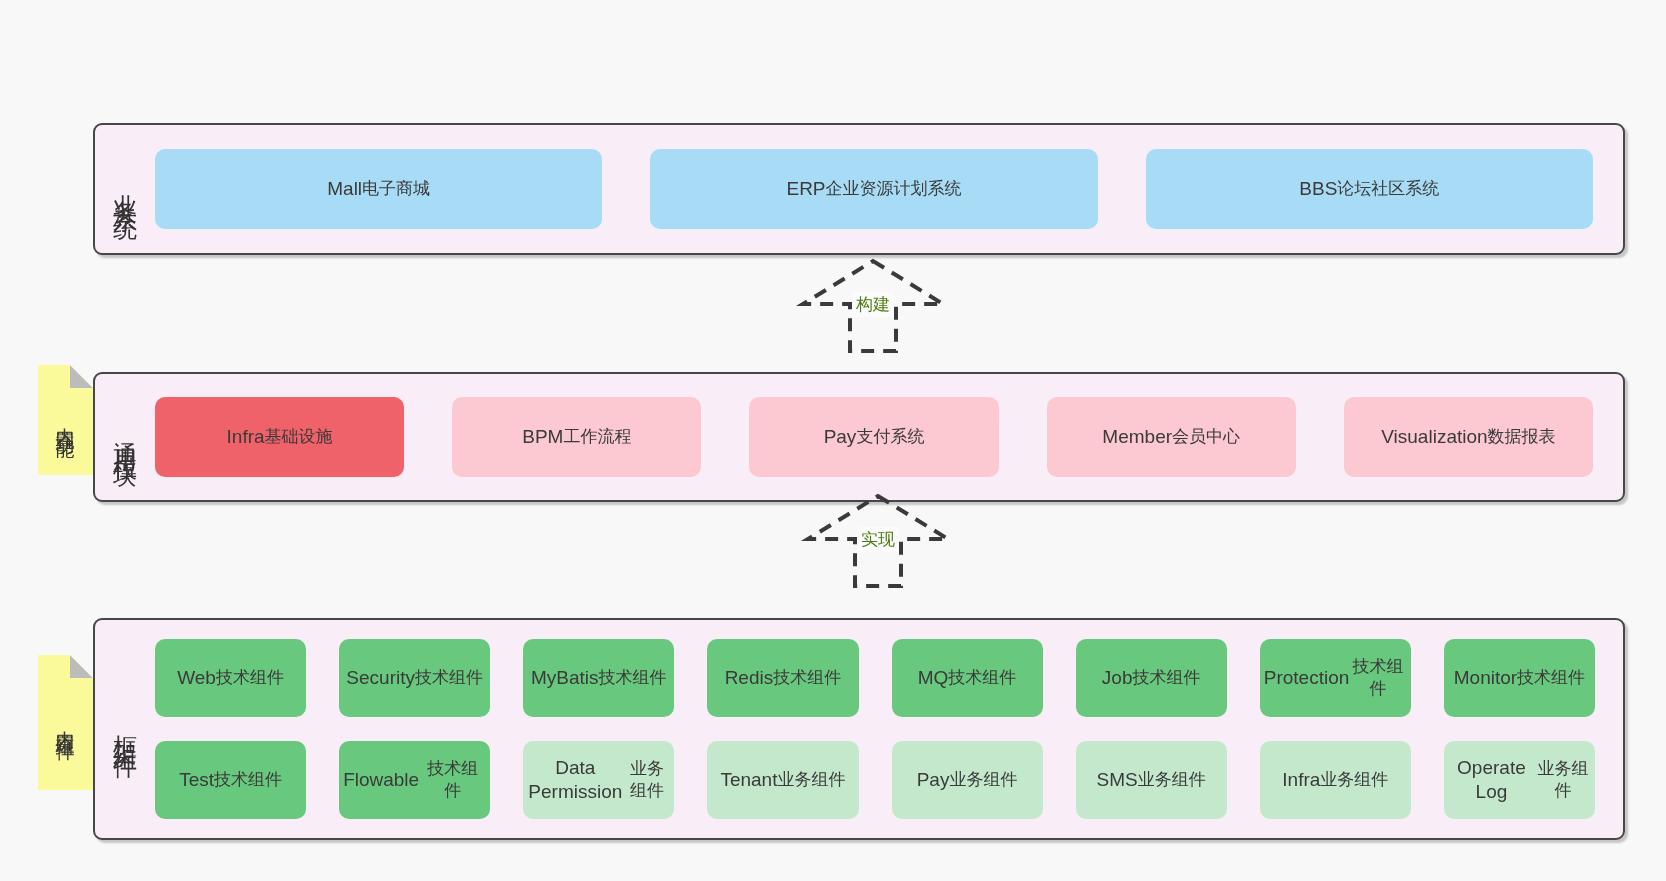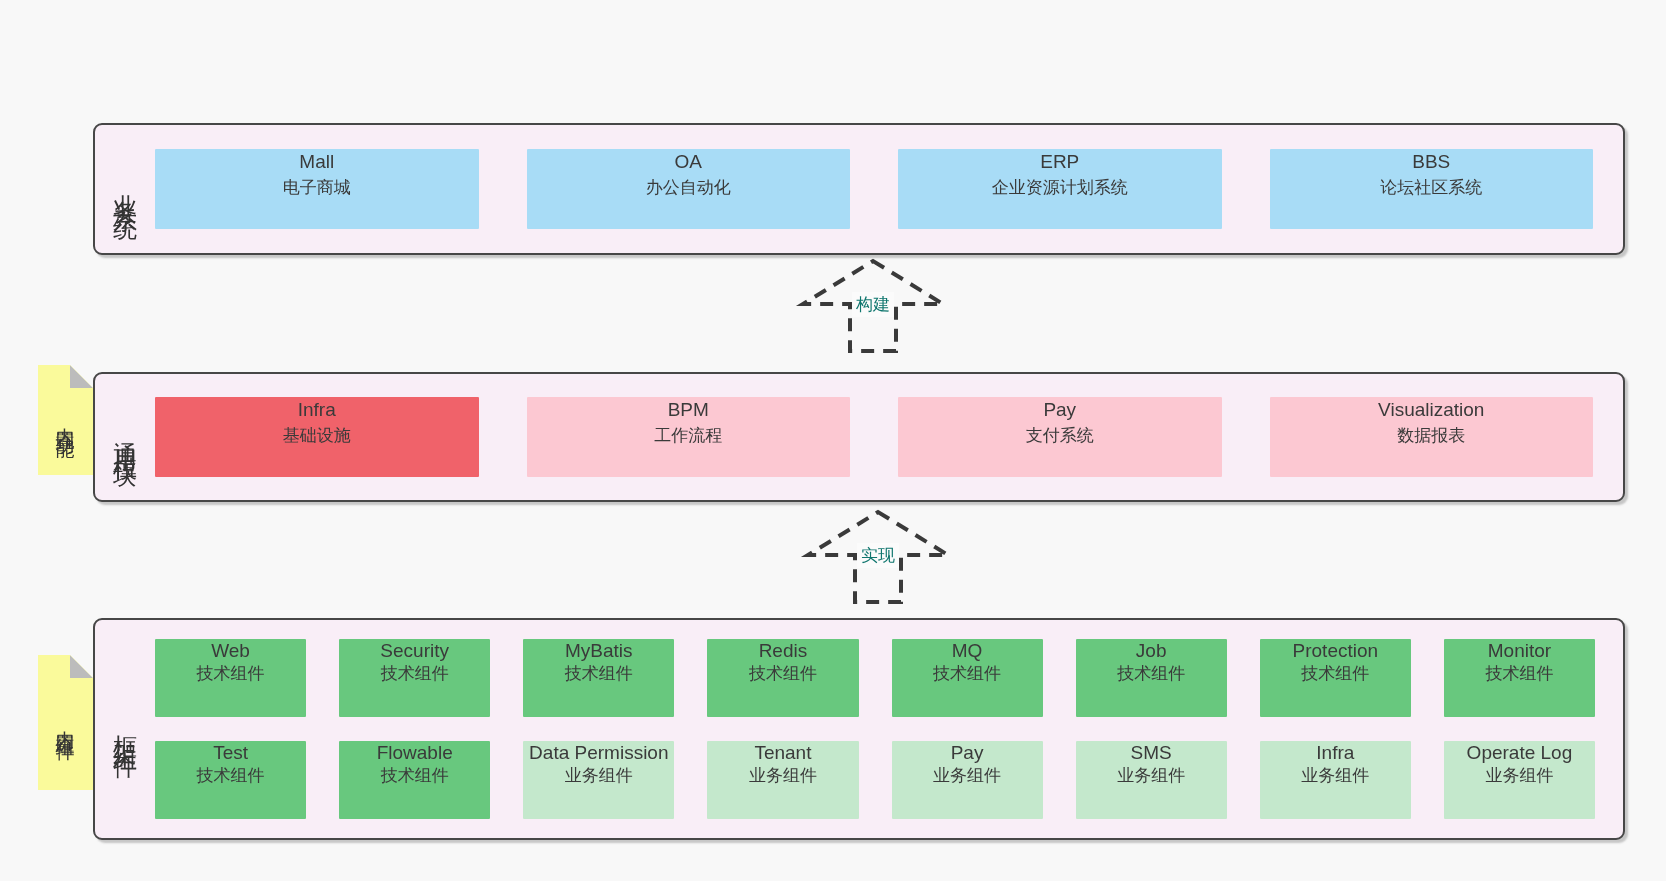--- a/index.html
+++ b/index.html
@@ -29,22 +29,22 @@
     align-self:center;margin:0 4px 0 18px;
     font-size:24px;letter-spacing:7px;color:#333;line-height:1;
   }
 
   .band-boxes{flex:1;display:flex;align-items:center;gap:48px;padding:0 30px 0 14px;}
   .rows{flex:1;display:flex;flex-direction:column;justify-content:center;gap:24px;padding:0 28px 0 14px;}
   .row8{display:flex;gap:33px;}
 
   
   .box{
-    flex:1;height:80px;border-radius:1px;
-    display:flex;flex-direction:column;align-items:center;
+    flex:1;height:80px;border-radius:10px;
+    display:flex;flex-direction:row;justify-content:center;align-items:center;
     text-align:center;line-height:1.42;
   }
   .row8 .box{height:78px;line-height:1.28;padding:0 4px;}
   .bname{font-size:19px;}
   .bsub{font-size:17px;}
   .blue{background:var(--blue,#a8dcf6);}
   .red{background:var(--red,#f0626a);}
   .pink{background:var(--pink,#fcc8d2);}
   .green{background:var(--green,#68c87e);}
   .lgreen{background:var(--light-green,#c4e8cc);}
@@ -61,26 +61,26 @@
   .note-fold{
     position:absolute;top:0;right:0;width:23px;height:23px;
     background:#bcbcbc;
     clip-path:polygon(0 0, 0 100%, 100% 100%);
   }
   .note-text{font-size:19px;letter-spacing:4px;color:#333;line-height:1;}
 
   
   .arrow{position:absolute;width:160px;height:100px;}
   .arrow-1{left:793px;top:256px;}
-  .arrow-2{left:798px;top:507px;text-decoration:underline;}
+  .arrow-2{left:798px;top:491px;text-decoration:underline;}
   .arrow svg{display:block;width:160px;height:100px;}
   .arrow path{fill:none;stroke:#3a3a3a;stroke-width:4;stroke-dasharray:13 9;stroke-linejoin:miter;}
   .arrow-label{
     position:absolute;left:50%;top:36px;transform:translateX(-50%);
-    background:#fbfbfb;padding:1px 4px;font-size:17px;color:#0f766e;white-space:nowrap;
+    background:#fbfbfb;padding:1px 4px;font-size:17px;color:#4d7c0f;white-space:nowrap;
   }
 </style>
 </head>
 <body>
 
 <div class="stage">
 
   <div class="note note-mid">
     <div class="note-fold"></div>
     <div class="note-text vtext">内置功能</div>
@@ -91,24 +91,20 @@
   </div>
 
   <section class="band band-top">
     <div class="band-label vtext">业务系统</div>
     <div class="band-boxes">
       <div class="box blue">
         <div class="bname">Mall</div>
         <div class="bsub">电子商城</div>
       </div>
       <div class="box blue">
-        <div class="bname">OA</div>
-        <div class="bsub">办公自动化</div>
-      </div>
-      <div class="box blue">
         <div class="bname">ERP</div>
         <div class="bsub">企业资源计划系统</div>
       </div>
       <div class="box blue">
         <div class="bname">BBS</div>
         <div class="bsub">论坛社区系统</div>
       </div>
     </div>
   </section>
 
@@ -128,20 +124,24 @@
       </div>
       <div class="box pink">
         <div class="bname">BPM</div>
         <div class="bsub">工作流程</div>
       </div>
       <div class="box pink">
         <div class="bname">Pay</div>
         <div class="bsub">支付系统</div>
       </div>
       <div class="box pink">
+        <div class="bname">Member</div>
+        <div class="bsub">会员中心</div>
+      </div>
+      <div class="box pink">
         <div class="bname">Visualization</div>
         <div class="bsub">数据报表</div>
       </div>
     </div>
   </section>
 
   <div class="arrow arrow-2">
     <svg viewBox="0 0 160 100">
       <path d="M80 5 L150 48 L103 48 L103 95 L57 95 L57 48 L10 48 Z"></path>
     </svg>

